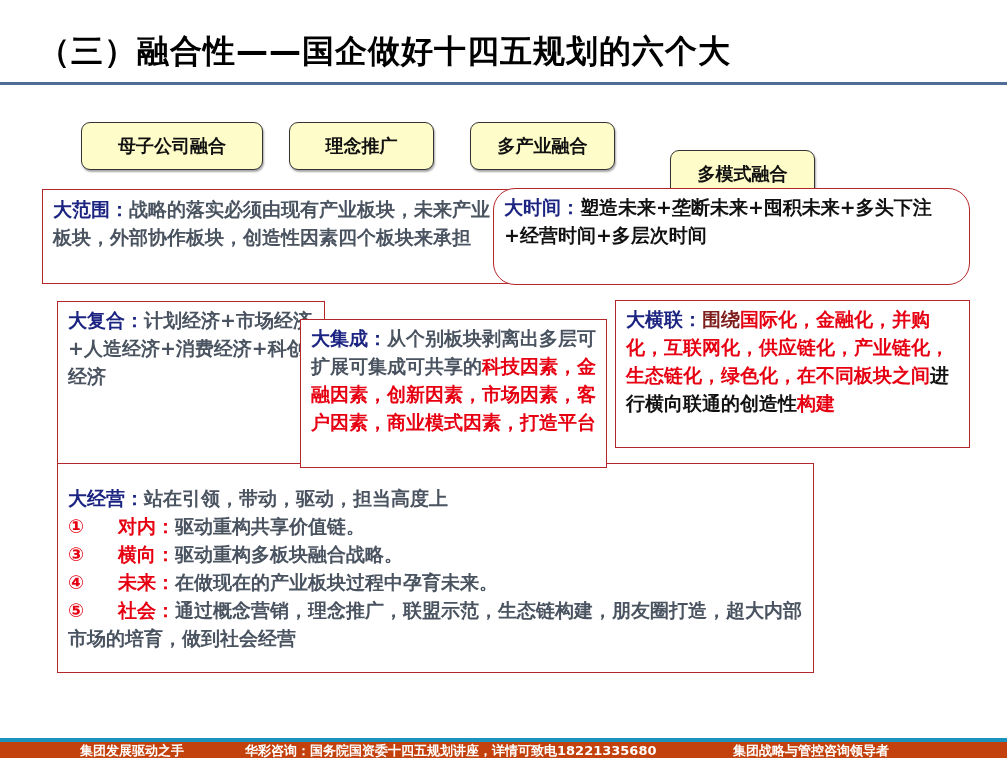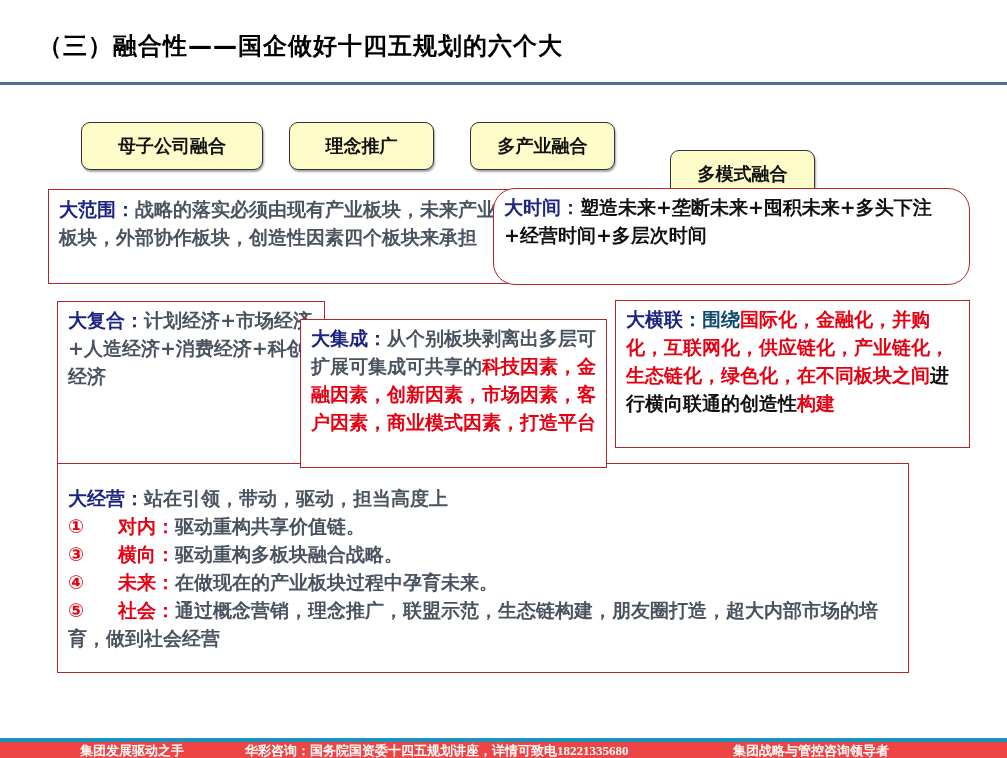--- a/index.html
+++ b/index.html
@@ -3,21 +3,21 @@
 <meta charset="utf-8">
 <style>
   html, body { margin:0; padding:0; }
   body {
     width:1007px; height:758px; position:relative; overflow:hidden;
     background:#ffffff;
     font-family:"DejaVu Sans","Liberation Sans",sans-serif;
   }
   .title {
     position:absolute; left:38px; top:30px;
-    font-size:24px; font-weight:bold; color:#000; letter-spacing:1px;
+    font-size:32px; font-weight:bold; color:#000; letter-spacing:1px;
     white-space:nowrap;
   }
   .title-rule {
     position:absolute; left:0; top:82px; width:1007px; height:3px;
     background:#4f6d96;
   }
   .pill {
     position:absolute; height:46px; top:122px;
     background:#fefcc8; border:1px solid #333; border-radius:9px;
     box-shadow:1px 2px 2px rgba(0,0,0,0.35);
@@ -25,27 +25,27 @@
     font-size:18px; font-weight:bold; color:#111;
   }
   .box {
     position:absolute; border:1.5px solid #b5252a; background:#fff;
     box-sizing:border-box; padding:6px 10px;
     font-size:19px; font-weight:bold; line-height:28px; color:#4a5360;
   }
   .box .lbl { color:#1c2482; }
   .red { color:#e60012; }
   .blk { color:#111; }
-  .gray { color:#0c4a6e; }
+  .gray { color:#7f1d1d; }
   .num { color:#e60012; display:inline-block; width:50px; }
   .footer {
     position:absolute; left:0; top:738px; width:1007px; height:20px;
-    background:#ef4444; border-top:4px solid #1a94bf; box-sizing:border-box;
+    background:#c2410c; border-top:4px solid #1a94bf; box-sizing:border-box;
     color:#fff; font-size:13px; font-weight:bold;
-    display:flex; align-items:center;font-family:Liberation Serif, serif;
+    display:flex; align-items:center;
   }
   .footer span { position:absolute; white-space:nowrap; top:0px; }
 </style>
 </head>
 <body>
 
 <div class="title">（三）融合性——国企做好十四五规划的六个大</div>
 <div class="title-rule"></div>
 
 <div class="pill" style="left:81px; width:180px;">
@@ -54,29 +54,29 @@
 <div class="pill" style="left:289px; width:143px;">
   <span>理念推广</span>
 </div>
 <div class="pill" style="left:470px; width:143px;">
   <span>多产业融合</span>
 </div>
 <div class="pill" style="left:670px; width:143px;margin-top:28px;">
   <span>多模式融合</span>
 </div>
 
-<div class="box" style="left:48px; top:189px; width:473px; height:95px; padding:5px 10px;">
+<div class="box" style="left:42px; top:189px; width:473px; height:95px; padding:5px 10px;">
   <span class="lbl">大范围：</span><span>战略的落实必须由现有产业板块，未来产业板块，外部协作板块，创造性因素四个板块来承担</span>
 </div>
 
 <div class="box" style="left:493px; top:188px; width:477px; height:97px; padding:4px 10px;border-radius:22px;">
   <span class="lbl">大时间：</span><span class="blk">塑造未来+垄断未来+囤积未来+多头下注+经营时间+多层次时间</span>
 </div>
 
-<div class="box" style="left:57px; top:463px; width:852px; height:210px; padding:20px 10px;">
+<div class="box" style="left:57px; top:463px; width:757px; height:210px; padding:20px 10px;">
   <div>
     <span class="lbl">大经营：</span><span>站在引领，带动，驱动，担当高度上</span>
   </div>
   <div>
     <span class="num">①</span><span class="red">对内：</span><span>驱动重构共享价值链。</span>
   </div>
   <div>
     <span class="num">③</span><span class="red">横向：</span><span>驱动重构多板块融合战略。</span>
   </div>
   <div>

